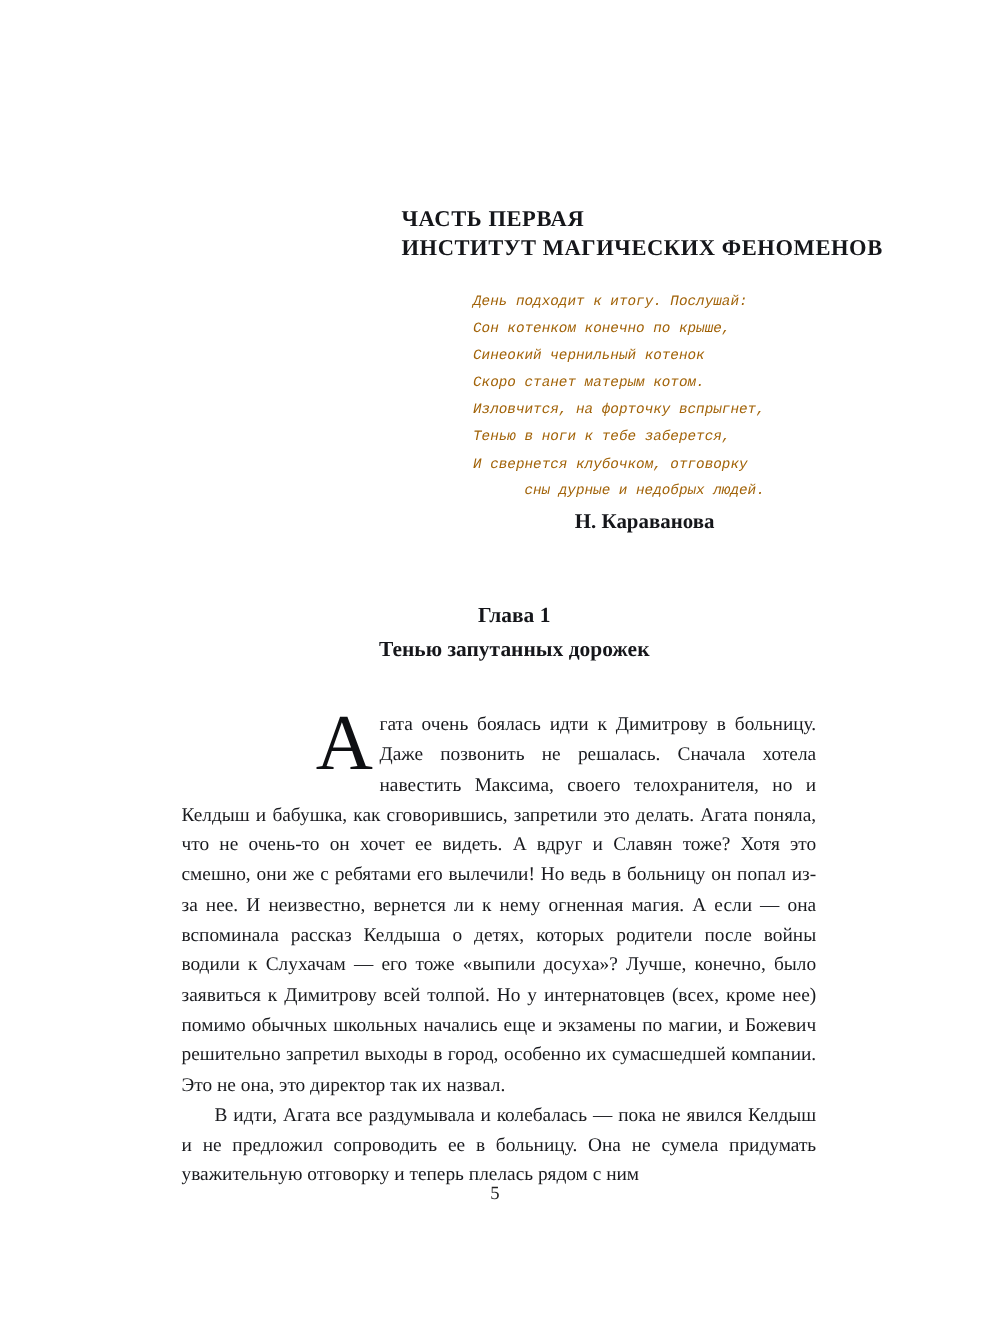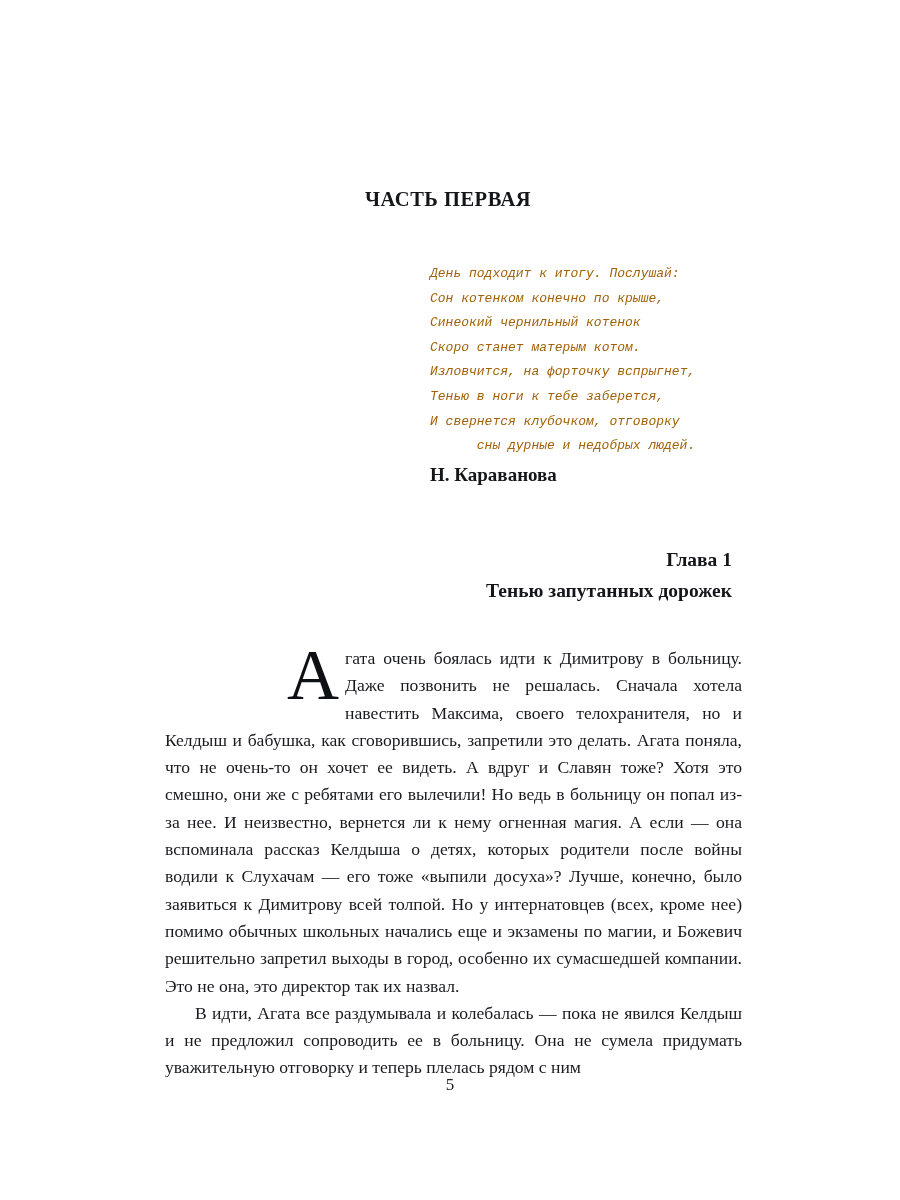--- a/index.html
+++ b/index.html
@@ -62,32 +62,32 @@
   .epigraph .verse.indent-last {
     text-align: center;
   }
   .epigraph .attribution {
     margin-top: 3px;
     font-family: "Liberation Serif", "DejaVu Serif", serif;
     font-weight: bold;
     font-style: normal;
     font-size: 19px;
     line-height: 25px;
-    text-align: left;
+    text-align: center;
     color: #15161a;
     white-space: nowrap;
   }
 
   
   .chapter-heading {
     position: absolute;
-    left: 157px;
+    left: 180px;
     top: 546px;
     width: 575px;
-    text-align: right;
+    text-align: center;
   }
   .chapter-heading .chapter-number {
     font-family: "Liberation Serif", "DejaVu Serif", serif;
     font-weight: bold;
     font-size: 19.5px;
     line-height: 27px;
     color: #15161a;
   }
   .chapter-heading .chapter-title {
     font-family: "Liberation Serif", "DejaVu Serif", serif;
@@ -143,20 +143,21 @@
     color: #222;
   }
 </style>
 </head>
 <body>
 
 <div class="page">
 
   <div class="part-heading">
     <div class="line">ЧАСТЬ ПЕРВАЯ</div>
+    <div class="line">ИНСТИТУТ МАГИЧЕСКИХ ФЕНОМЕНОВ</div>
   </div>
 
   <div class="epigraph">
     <div class="verse">День подходит к итогу. Послушай:</div>
     <div class="verse">Сон котенком конечно по крыше,</div>
     <div class="verse">Синеокий чернильный котенок</div>
     <div class="verse">Скоро станет матерым котом.</div>
     <div class="verse">Изловчится, на форточку вспрыгнет,</div>
     <div class="verse">Тенью в ноги к тебе заберется,</div>
     <div class="verse">И свернется клубочком, отговорку</div>

